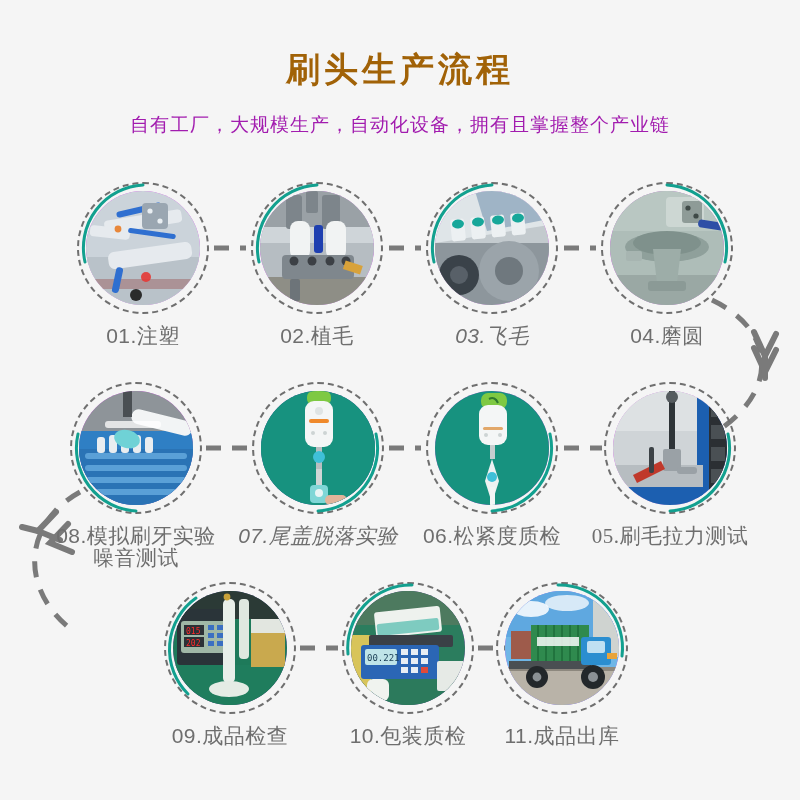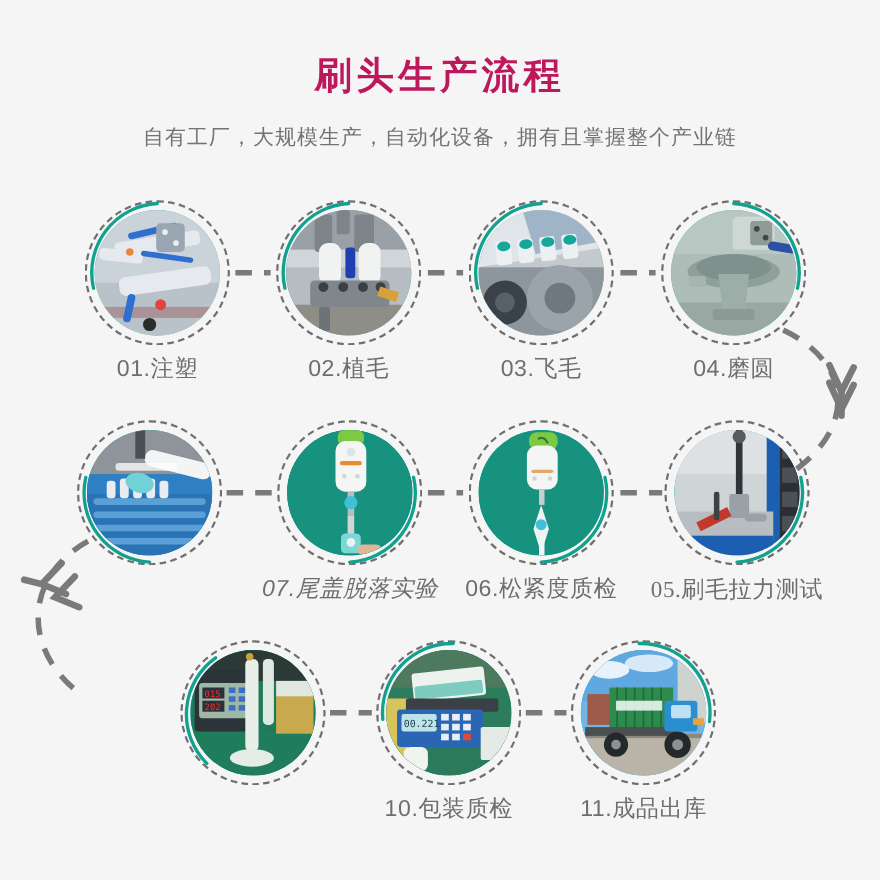--- a/index.html
+++ b/index.html
@@ -8,47 +8,47 @@
     background:#f5f5f5;
     font-family:"Liberation Sans","DejaVu Sans",sans-serif;
     overflow:hidden;
     position:relative;
   }
   #stage{position:absolute;left:0;top:0;width:800px;height:800px;}
 
   
   .header{position:absolute;left:0;top:0;width:800px;text-align:center;}
   .title{
-    font-size:34px;font-weight:bold;color:#be185d;
+    font-size:34px;font-weight:bold;color:#a16207;
     letter-spacing:4px;line-height:1;
     margin-top:52px;
   }
   .subtitle{
-    font-size:19px;color:#737373;letter-spacing:1px;
+    font-size:19px;color:#a21caf;letter-spacing:1px;
     margin-top:26px;
   }
 
   
   #wires{position:absolute;left:0;top:0;width:800px;height:800px;pointer-events:none;}
 
   
   .node{position:absolute;width:160px;margin-left:-80px;text-align:center;}
   .disc-wrap{position:relative;width:132px;height:132px;margin:0 auto;}
   .ring{
     position:absolute;left:0;top:0;width:132px;height:132px;
     border-radius:50%;
     border:2px dashed #6f6f6f;
     box-sizing:border-box;
   }
   .arc{position:absolute;left:0;top:0;width:132px;height:132px;}
   .photo{
     position:absolute;left:9px;top:9px;width:114px;height:114px;
     border-radius:50%;
     overflow:hidden;
-    background:#14b8a6;
+    background:#d946ef;
   }
   .photo svg{display:block;width:114px;height:114px;}
   .caption{
     margin-top:11px;
     font-size:21px;color:#6e6e6e;line-height:22px;
     letter-spacing:.5px;
     white-space:pre-line;
   }
 </style>
 </head>
@@ -158,21 +158,21 @@
         </svg>
       </div>
       <div class="ring"></div>
       <svg class="arc" viewBox="0 0 132 132">
         <path d="M 66 3 A 63 63 0 0 0 8 80" stroke="#12a08f" stroke-width="3" fill="none" stroke-linecap="round"></path>
       </svg>
     </div>
     <div class="caption">02.植毛</div>
   </div>
 
-  <div class="node" style="left:492px;top:182px;">
+  <div class="node" style="left:492px;top:182px;font-style:italic;">
     <div class="disc-wrap">
       <div class="photo">
         <svg viewBox="0 0 114 114">
           <rect width="114" height="114" fill="#c3cace"></rect>
           <polygon points="0,0 114,0 114,34 0,52" fill="#dfe5e8"></polygon>
           <polygon points="40,0 114,0 114,28 52,40" fill="#9fb4c6"></polygon>
           <rect x="0" y="52" width="114" height="62" fill="#8d969c"></rect>
           <g fill="#ecf0f2">
             <rect x="16" y="28" width="14" height="22" rx="3" transform="rotate(-6 23 39)"></rect>
             <rect x="36" y="26" width="14" height="22" rx="3" transform="rotate(-6 43 37)"></rect>
@@ -250,20 +250,22 @@
           <ellipse cx="48" cy="48" rx="13" ry="9" fill="#6fd2d6" transform="rotate(14 48 48)"></ellipse>
           <rect x="44" y="0" width="9" height="26" fill="#4a4f53"></rect>
           <rect x="26" y="30" width="56" height="7" rx="3" fill="#ffffff" opacity=".75"></rect>
         </svg>
       </div>
       <div class="ring"></div>
       <svg class="arc" viewBox="0 0 132 132">
         <path d="M 8 52 A 63 63 0 0 0 66 129" stroke="#12a08f" stroke-width="3" fill="none" stroke-linecap="round"></path>
       </svg>
     </div>
+    <div class="caption">08.模拟刷牙实验
+噪音测试</div>
   </div>
 
   <div class="node" style="left:318px;top:382px;font-style:italic;">
     <div class="disc-wrap">
       <div class="photo">
         <svg viewBox="0 0 114 114">
           <rect width="114" height="114" fill="#14877a"></rect>
           <rect x="0" y="0" width="114" height="114" fill="#17927f"></rect>
           <rect x="46" y="0" width="24" height="14" rx="6" fill="#7ec943"></rect>
           <rect x="44" y="10" width="28" height="46" rx="9" fill="#f4f6f6"></rect>
@@ -371,20 +373,21 @@
           <rect x="78" y="40" width="34" height="36" fill="#c9a94e"></rect>
           <rect x="78" y="28" width="34" height="14" fill="#e2e6e0"></rect>
           <circle cx="54" cy="6" r="3.4" fill="#c8a23a"></circle>
         </svg>
       </div>
       <div class="ring"></div>
       <svg class="arc" viewBox="0 0 132 132">
         <path d="M 32 16 A 63 63 0 0 0 24 112" stroke="#12a08f" stroke-width="3" fill="none" stroke-linecap="round"></path>
       </svg>
     </div>
+    <div class="caption">09.成品检查</div>
   </div>
 
   <div class="node" style="left:408px;top:582px;">
     <div class="disc-wrap">
       <div class="photo">
         <svg viewBox="0 0 114 114">
           <rect width="114" height="114" fill="#2b7d5e"></rect>
           <rect x="0" y="0" width="114" height="34" fill="#4d7a5f"></rect>
           <rect x="0" y="84" width="114" height="30" fill="#2c7a5c"></rect>
           <rect x="0" y="44" width="20" height="60" fill="#d8c45a"></rect>
@@ -410,21 +413,21 @@
         </svg>
       </div>
       <div class="ring"></div>
       <svg class="arc" viewBox="0 0 132 132">
         <path d="M 70 3 A 63 63 0 0 0 6 72" stroke="#12a08f" stroke-width="3" fill="none" stroke-linecap="round"></path>
       </svg>
     </div>
     <div class="caption">10.包装质检</div>
   </div>
 
-  <div class="node" style="left:585px;top:582px;">
+  <div class="node" style="left:562px;top:582px;">
     <div class="disc-wrap">
       <div class="photo">
         <svg viewBox="0 0 114 114">
           <rect width="114" height="114" fill="#6fb6e6"></rect>
           <rect x="0" y="0" width="114" height="46" fill="#5fa8e0"></rect>
           <ellipse cx="26" cy="18" rx="18" ry="8" fill="#ffffff" opacity=".85"></ellipse>
           <ellipse cx="62" cy="12" rx="22" ry="8" fill="#ffffff" opacity=".75"></ellipse>
           <rect x="0" y="76" width="114" height="38" fill="#b9b3a8"></rect>
           <rect x="0" y="76" width="114" height="4" fill="#8d887e"></rect>
           <rect x="88" y="6" width="26" height="60" fill="#cfd3d0"></rect>

